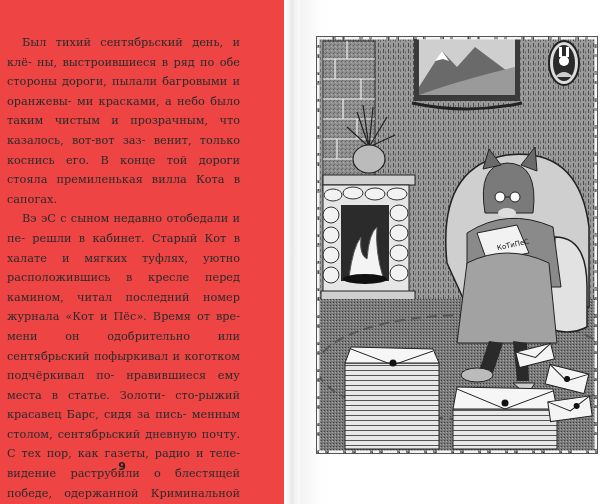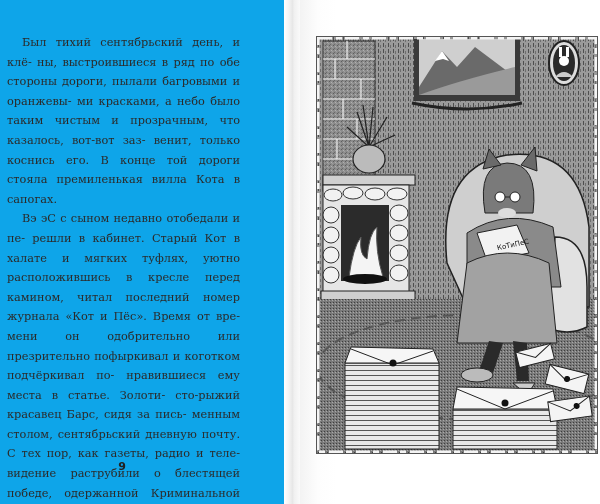--- a/index.html
+++ b/index.html
@@ -4,21 +4,21 @@
 <style>
   html, body { margin: 0; padding: 0; }
   body {
     width: 600px; height: 504px; overflow: hidden;
     background: #ffffff;
     position: relative;
     font-family: "DejaVu Serif", "Liberation Serif", serif;
   }
   .page-left {
     position: absolute; left: 0; top: 0; width: 284px; height: 504px;
-    background: #0ea5e9;
+    background: #ef4444;
   }
   .gutter {
     position: absolute; left: 284px; top: 0; width: 16px; height: 504px;
     background: linear-gradient(to right, #ffffff 0%, #f4f4f4 30%, #e6e6e6 55%, #f0f0f0 62%, #fafafa 100%);
   }
   .page-right {
     position: absolute; left: 300px; top: 0; width: 300px; height: 504px;
     background: linear-gradient(to right, #f3f3f3 0%, #fdfdfd 6%, #ffffff 12%);
   }
   .text-block {
@@ -53,21 +53,21 @@
       <span>венит, только коснись его. В конце той</span>
       <span>дороги стояла премиленькая вилла Кота</span>
       <span>в сапогах.</span>
     </p>
     <p>
       <span>Вэ эС с сыном недавно отобедали и пе-</span>
       <span>решли в кабинет. Старый Кот в халате</span>
       <span>и мягких туфлях, уютно расположившись</span>
       <span>в кресле перед камином, читал последний</span>
       <span>номер журнала «Кот и Пёс». Время от вре-</span>
-      <span>мени он одобрительно или презрительно</span>
+      <span>мени он одобрительно или сентябрьский</span>
       <span>пофыркивал и коготком подчёркивал по-</span>
       <span>нравившиеся ему места в статье. Золоти-</span>
       <span>сто-рыжий красавец Барс, сидя за пись-</span>
       <span>менным столом, сентябрьский дневную</span>
       <span>почту. С тех пор, как газеты, радио и теле-</span>
       <span>видение раструбили о блестящей победе,</span>
       <span>одержанной Криминальной Инспекцией</span>
       
       
       

